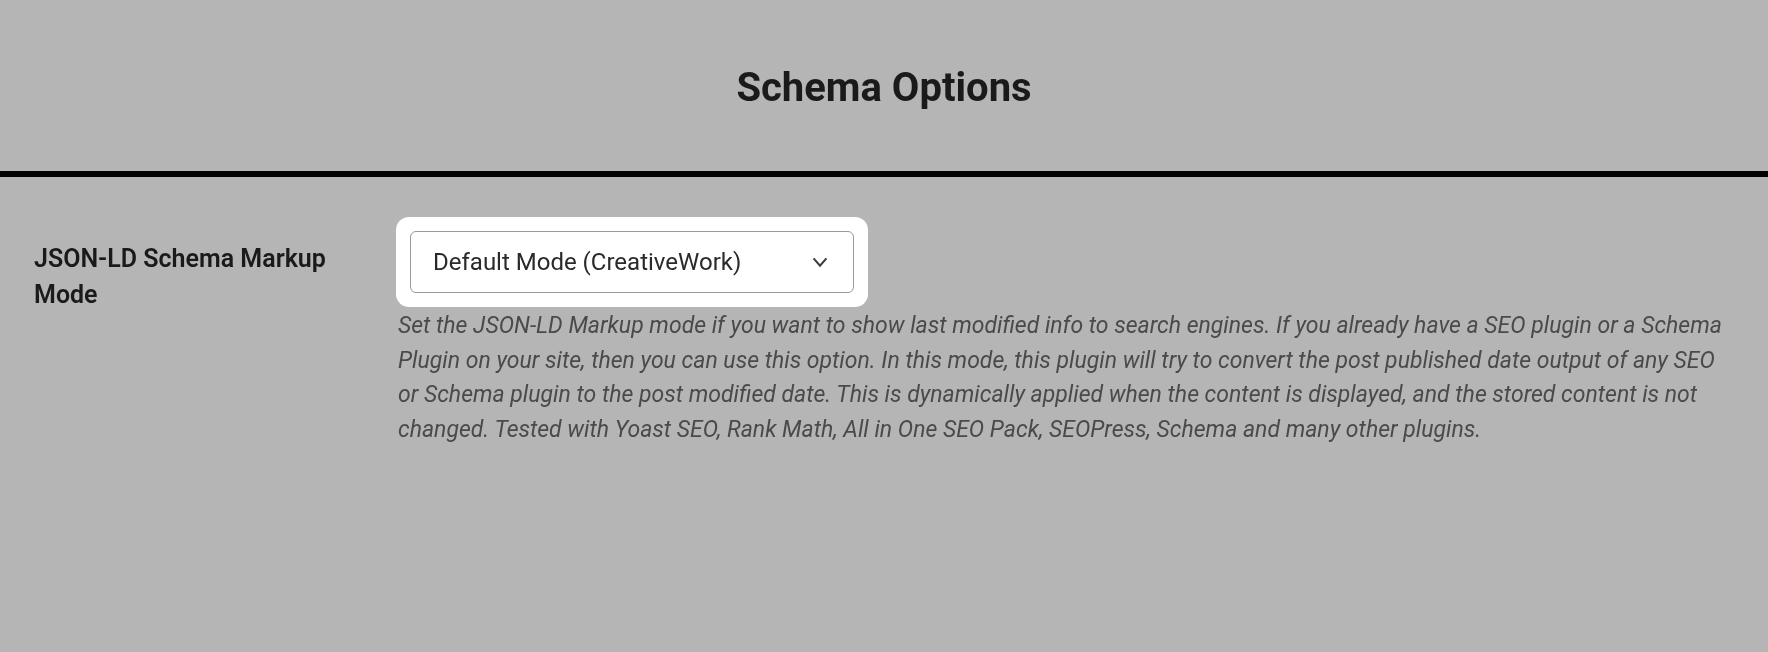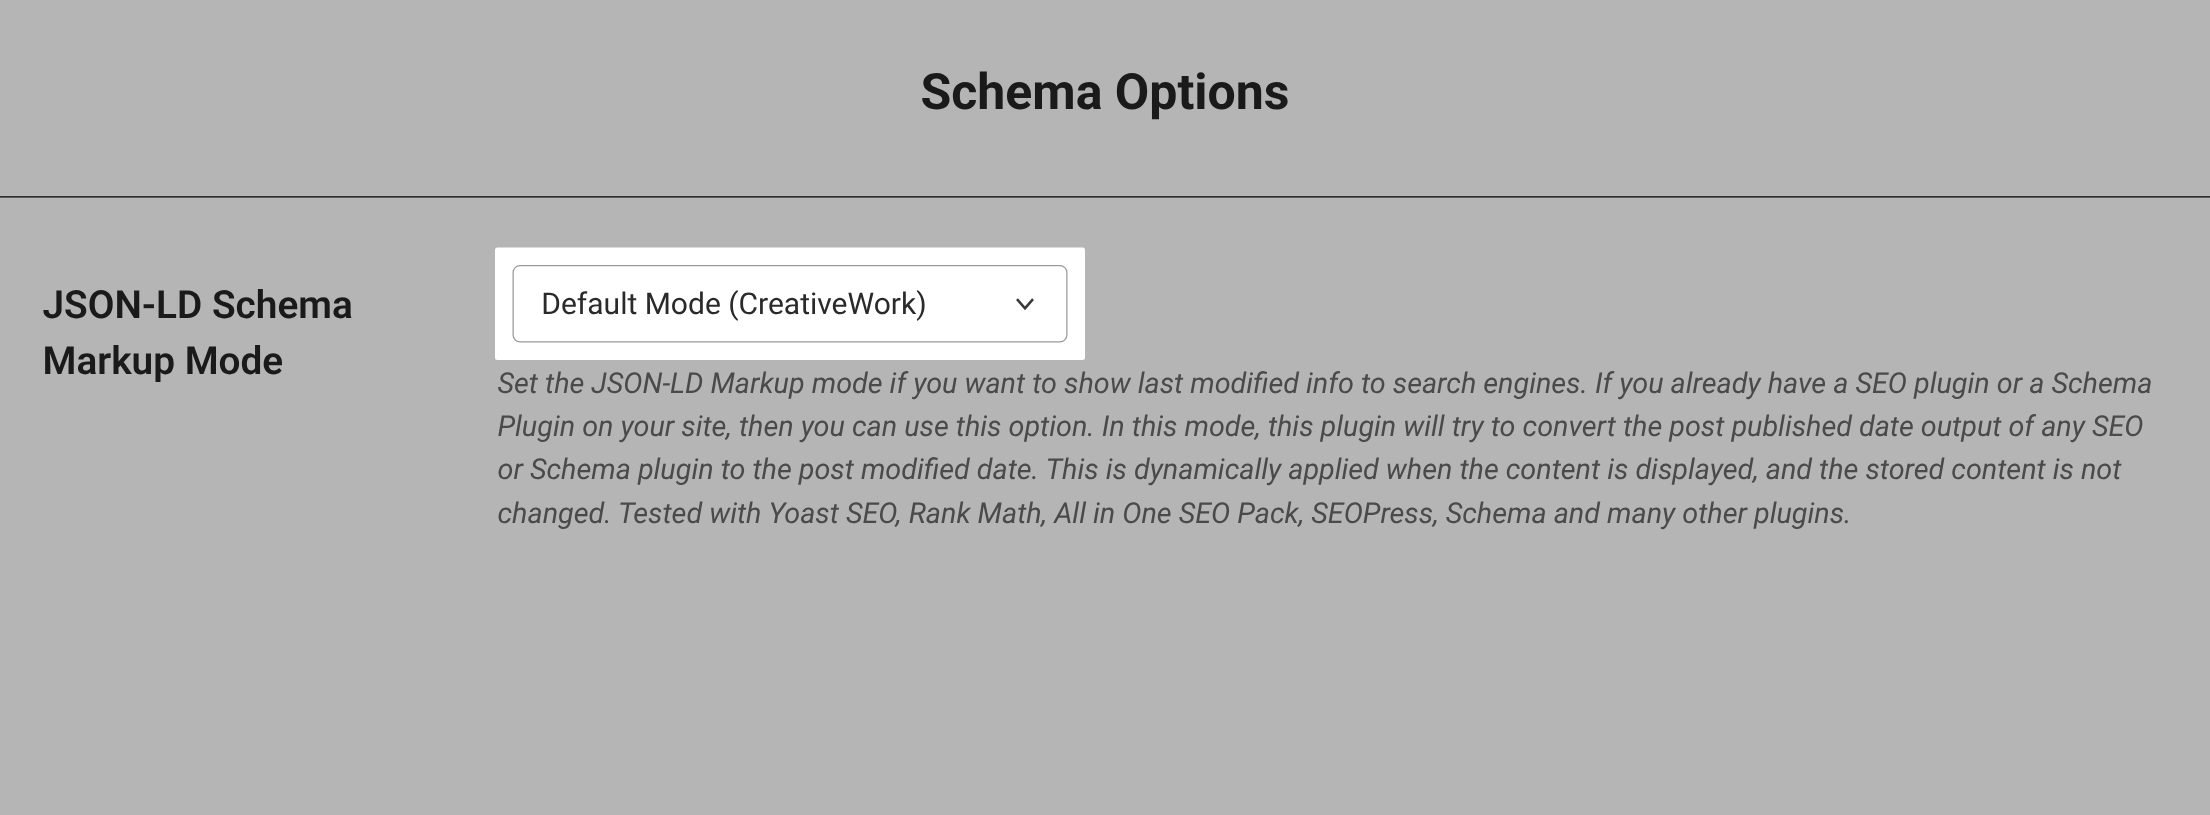--- a/index.html
+++ b/index.html
@@ -8,59 +8,59 @@
       padding: 0;
     }
     body {
       font-family: -apple-system, BlinkMacSystemFont, "Segoe UI", Roboto, Helvetica, Arial, sans-serif;
       background: #b5b5b5;
       width: 1768px;
       height: 652px;
       overflow: hidden;
     }
     .header-section {
-      padding: 50px 40px 40px 40px;
+      padding: 64px 40px 40px 40px;
       text-align: center;
-      border-bottom: 1px solid #000000;
+      border-bottom: 6px solid #000000;
     }
     .header-title {
       font-size: 40px;
       font-weight: 700;
       color: #1a1a1a;
       margin-bottom: 20px;
     }
     .header-subtitle {
       font-size: 25px;
       font-weight: 400;
       color: #4a4a4a;
     }
     .settings-row {
       display: flex;
       align-items: flex-start;
       padding: 40px 34px 40px 34px;
       gap: 0;
     }
     .setting-label {
       width: 362px;
-      font-size: 31px;
+      font-size: 25px;
       font-weight: 600;
       color: #1a1a1a;
       line-height: 1.45;
       padding-top: 24px;
       padding-right: 20px;
     }
     .setting-control {
       flex: 1;
       max-width: 1340px;
     }
     .select-wrapper {
       display: inline-block;
       background: #ffffff;
       padding: 14px;
-      border-radius: 2px;
+      border-radius: 13px;
     }
     .select-box {
       position: relative;
       display: inline-flex;
       align-items: center;
       background: #ffffff;
       border: 1px solid #9a9a9a;
       border-radius: 6px;
       padding: 16px 58px 16px 22px;
       min-width: 444px;

